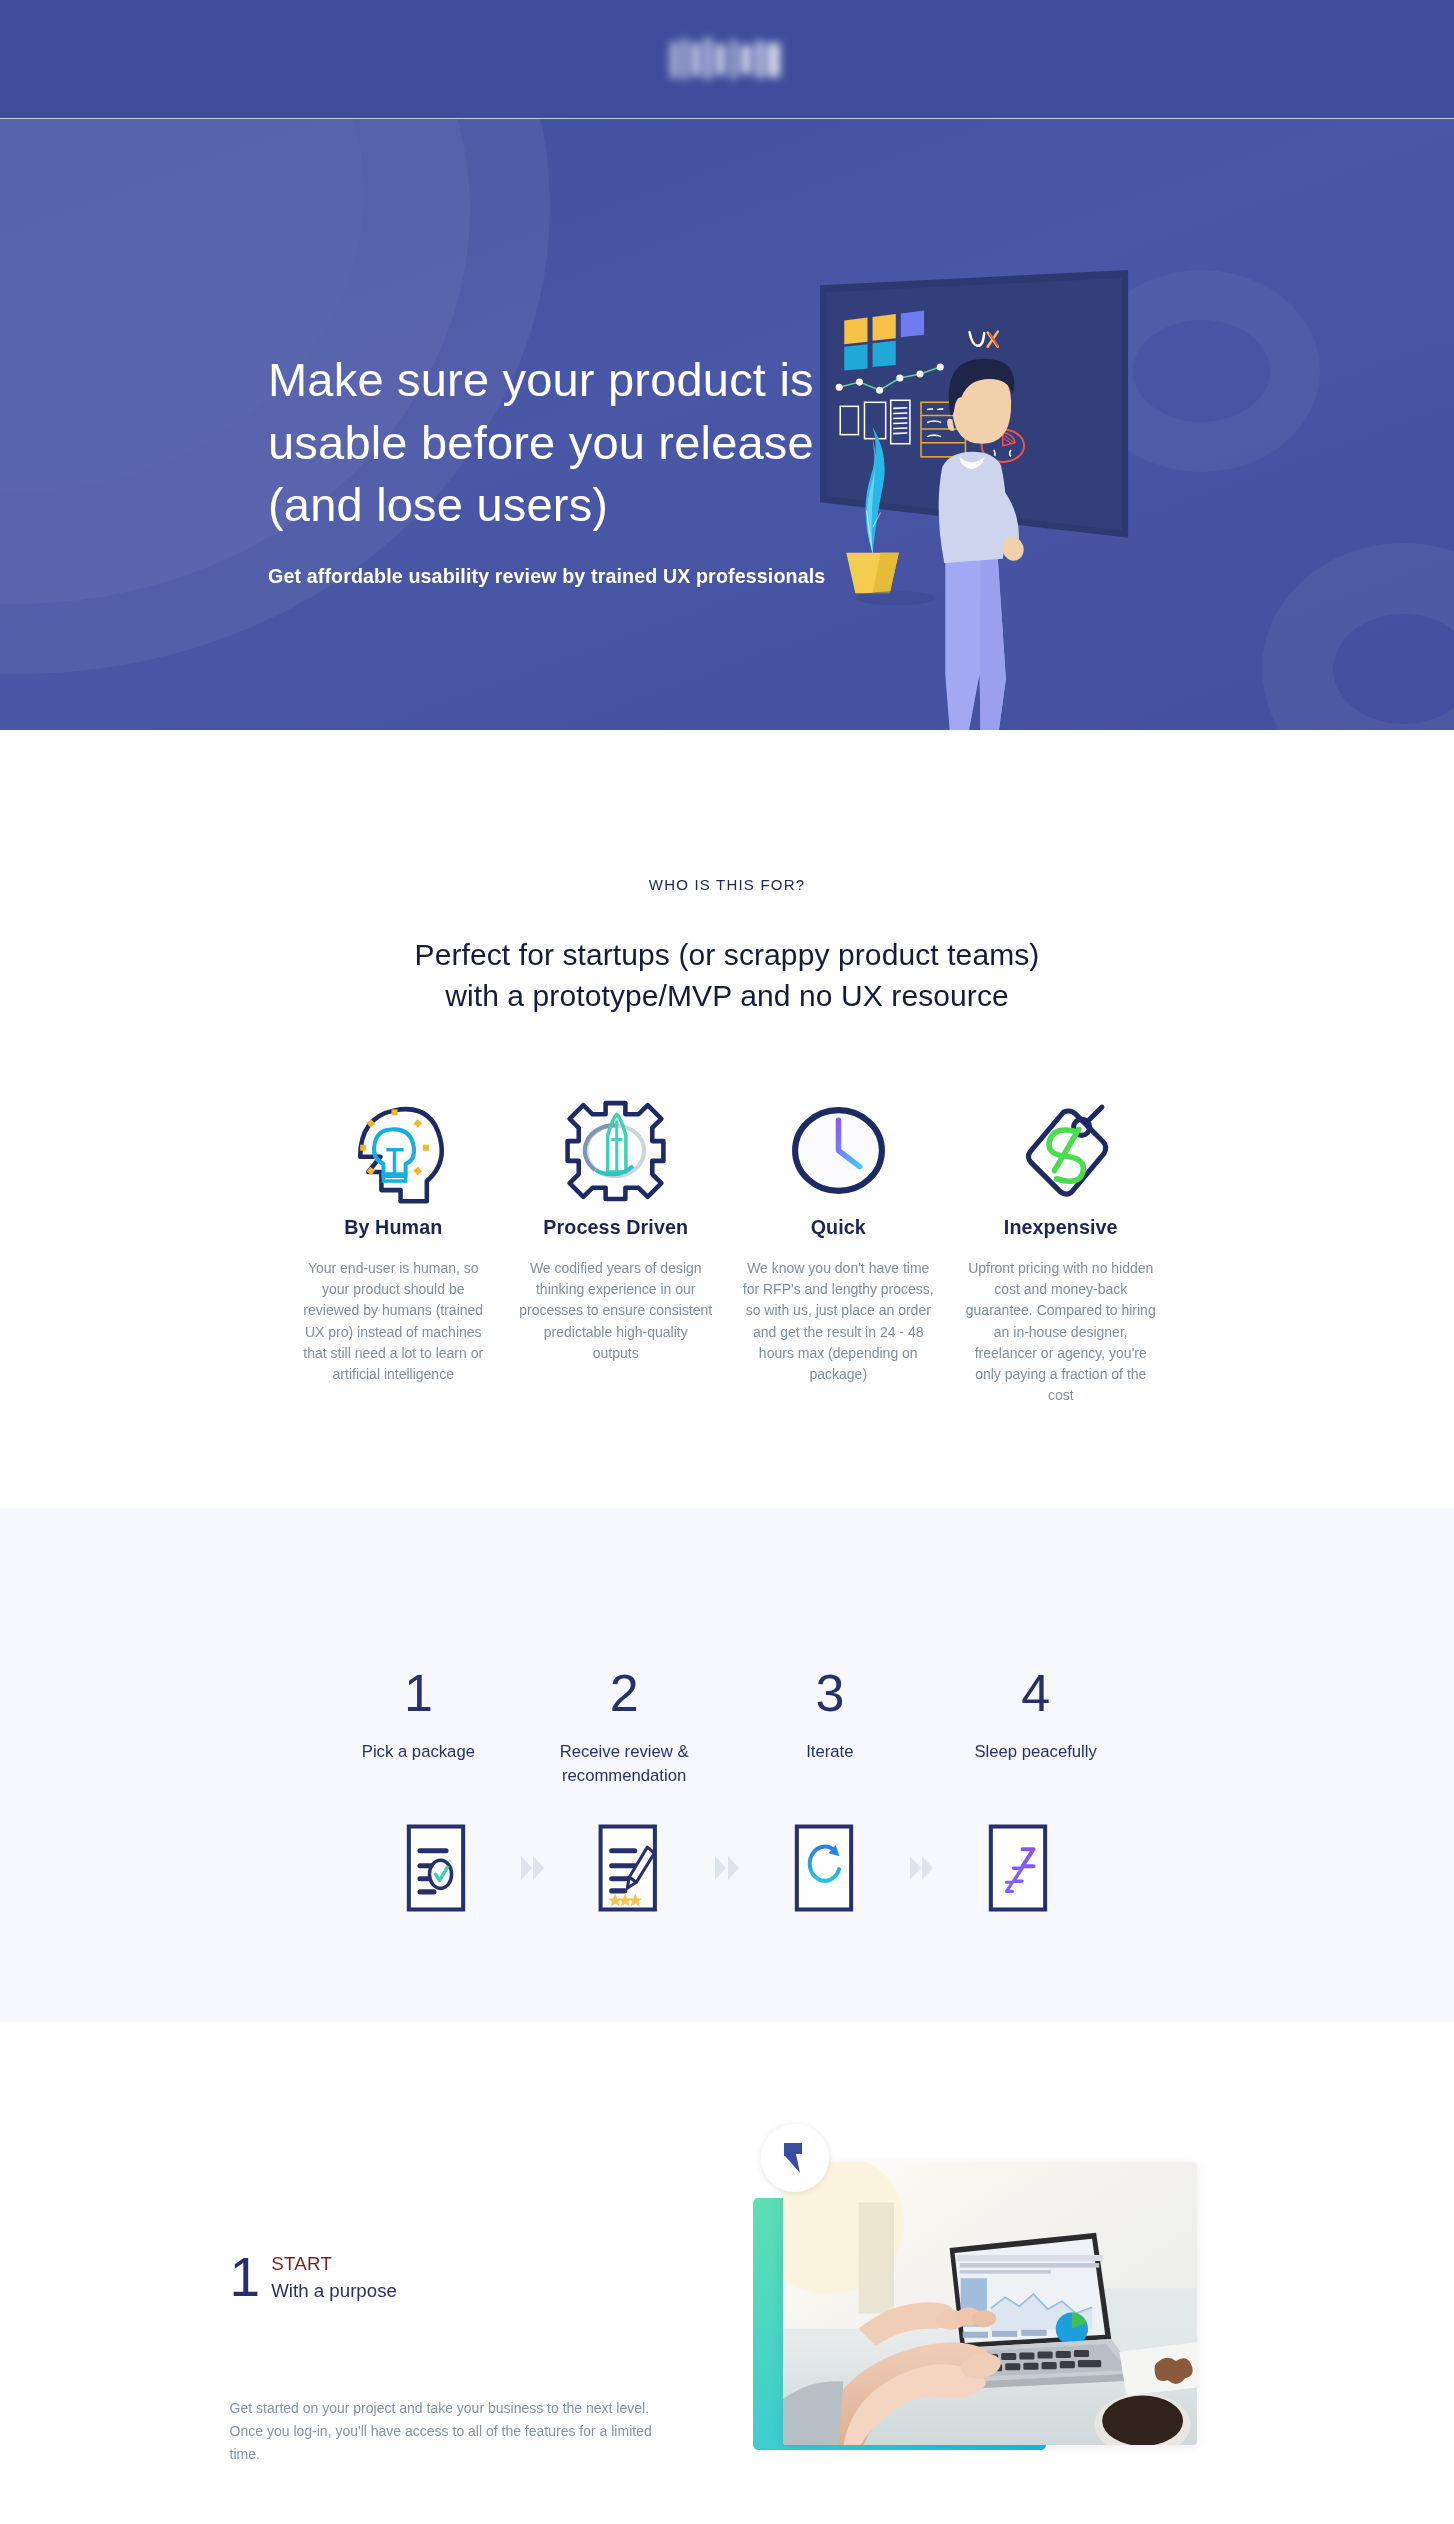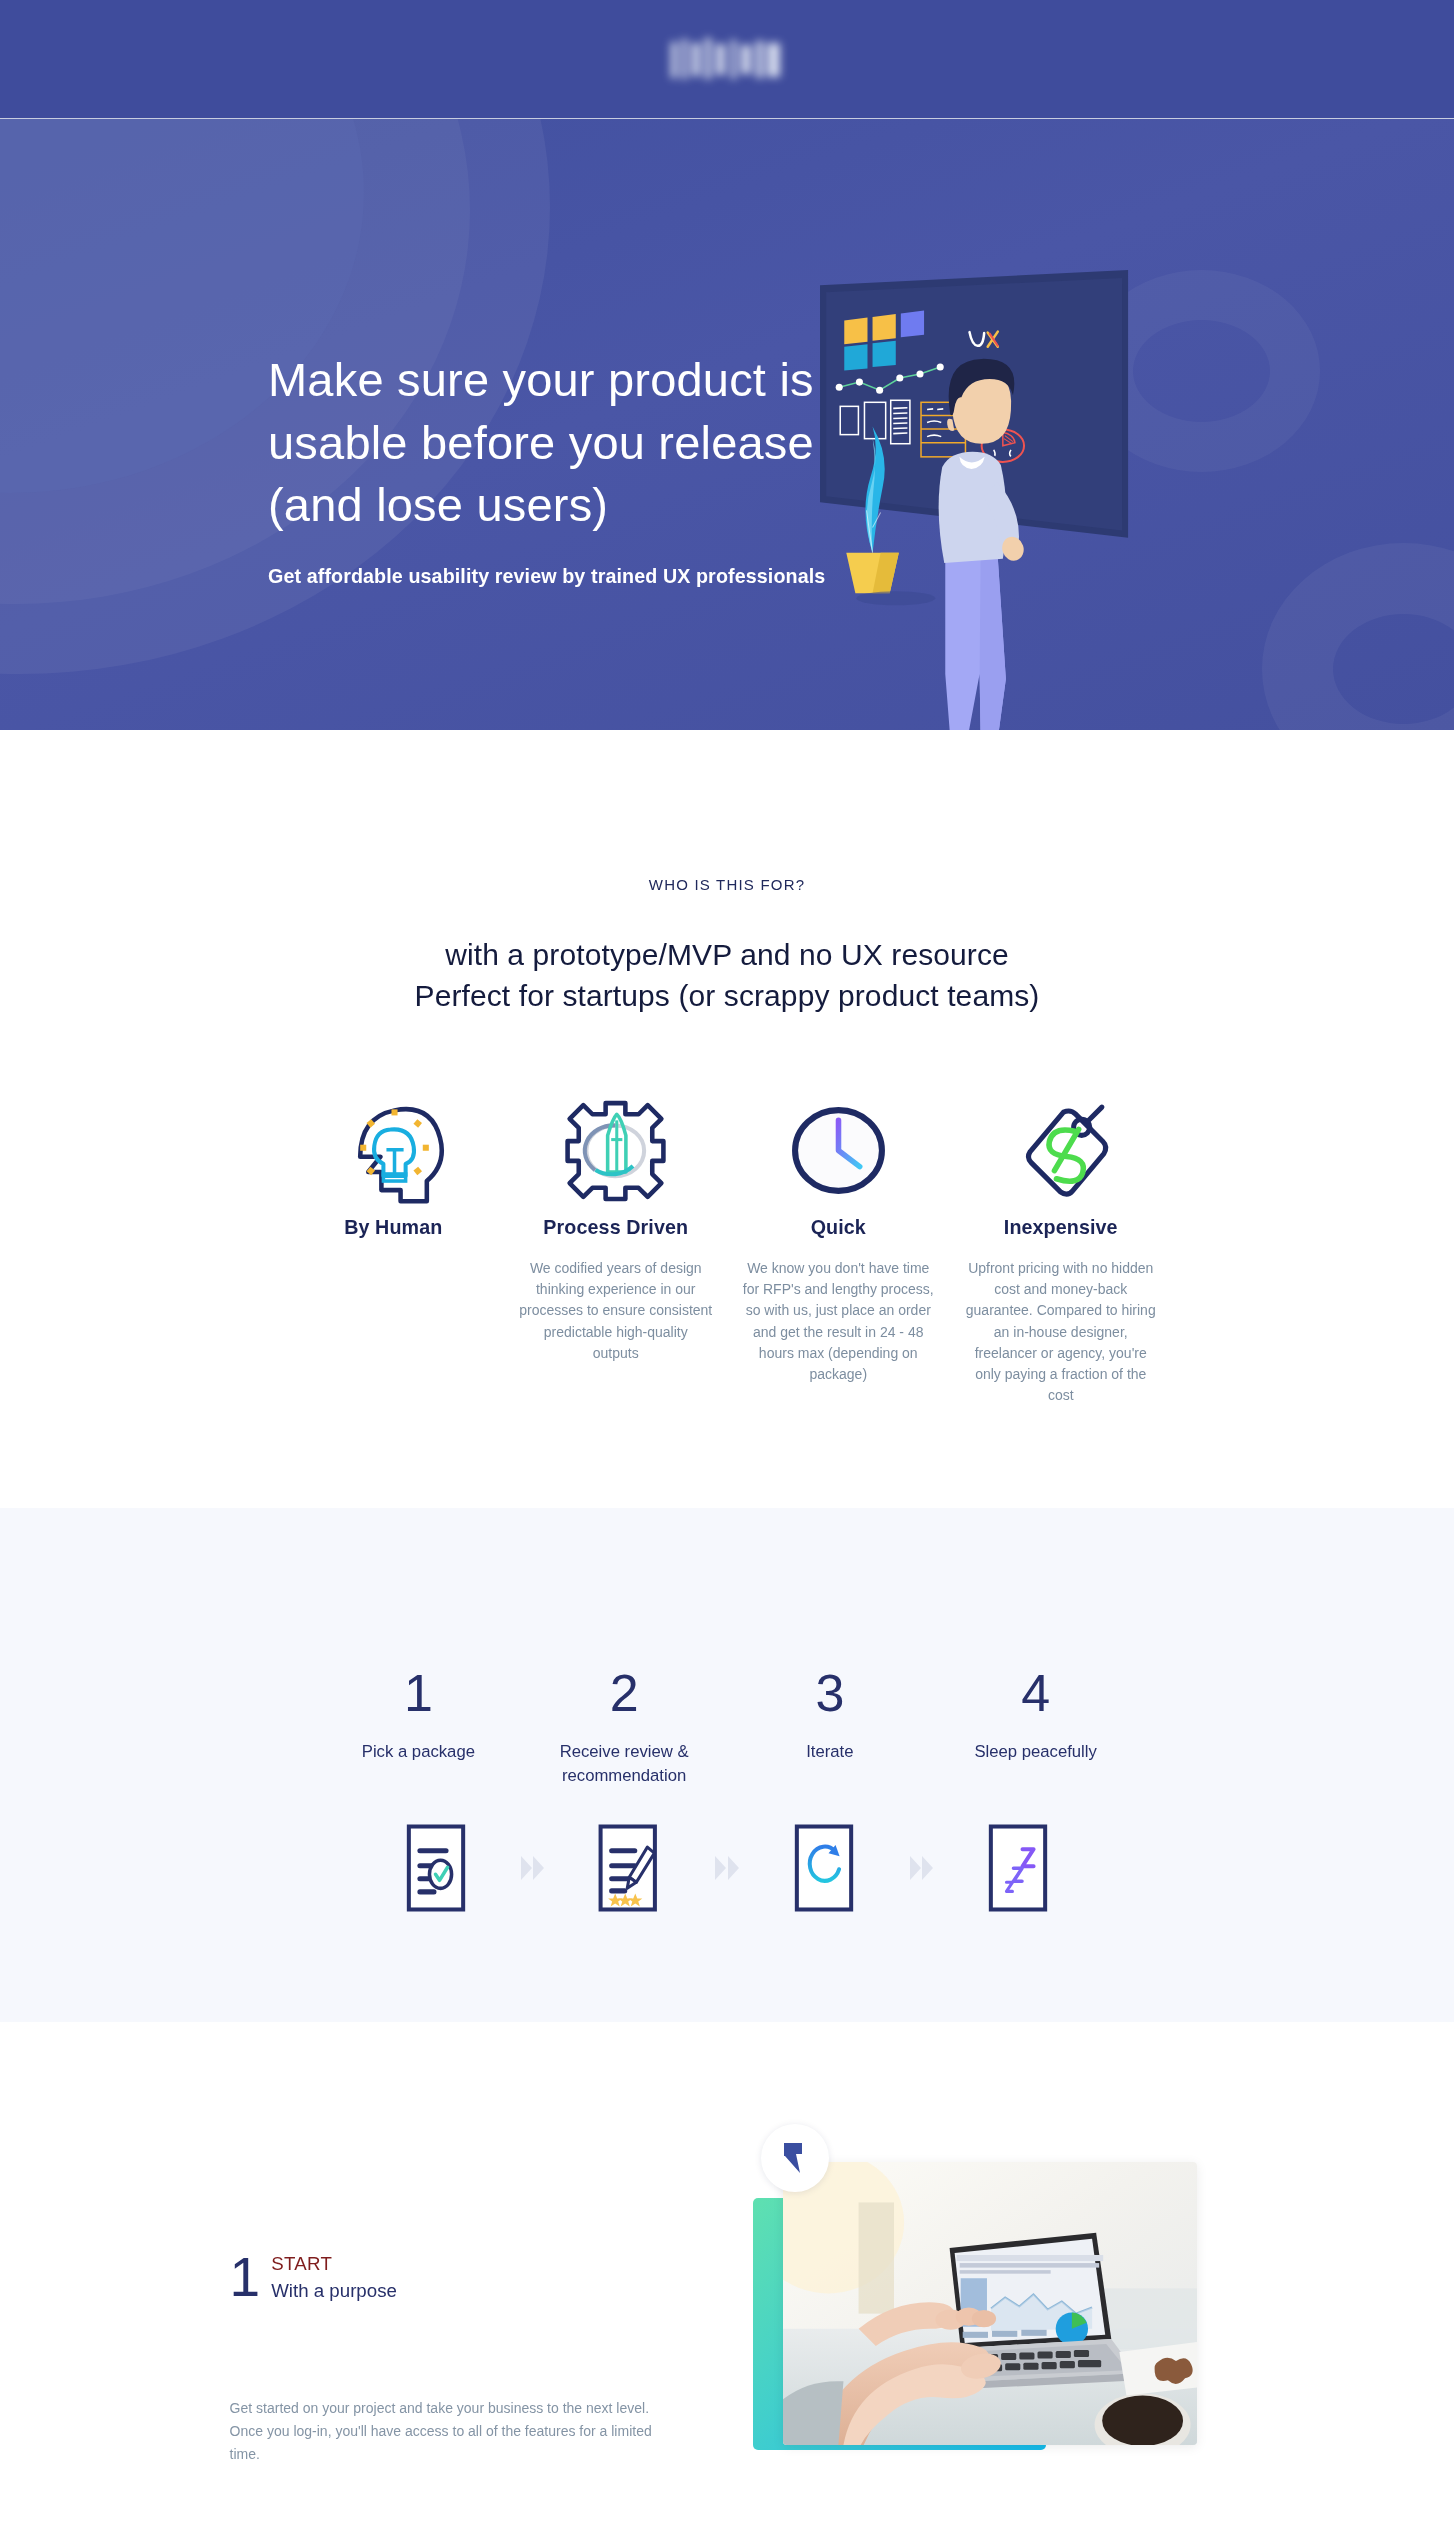--- a/index.html
+++ b/index.html
@@ -348,22 +348,22 @@
           <path d="M262 296 q-12 -6 -10 10 q2 16 14 12 z" fill="#f2d0ac"></path>
         </svg>
       </div>
 
     </div>
   </section>
 
   <section class="who">
     <div class="eyebrow">WHO IS THIS FOR?</div>
     <h2 class="who-head">
+      <div>Perfect for startups (or scrappy product teams)</div>
       <div>with a prototype/MVP and no UX resource</div>
-      <div>Perfect for startups (or scrappy product teams)</div>
     </h2>
 
     <div class="cards">
 
       <div class="card">
         <div class="card-icon">
           <svg width="106" height="109" viewBox="0 0 210 215">
             <path d="M40 120 q0 -78 68 -92 q72 -14 90 54 q14 52 -26 86 l0 40 l-52 0 l0 -22 l-38 0 l0 -36 l-26 0 l24 -30 z" fill="none" stroke="#1e2a63" stroke-width="9" stroke-linejoin="round"></path>
             <path d="M100 66 q40 -4 46 34 q4 26 -16 34 l0 24 l-44 0 l0 -24 q-22 -10 -18 -36 q4 -30 32 -32 z" fill="none" stroke="#19aee0" stroke-width="8" stroke-linejoin="round"></path>
             <line x1="108" y1="106" x2="108" y2="158" stroke="#19aee0" stroke-width="7"></line>
@@ -374,20 +374,21 @@
               <rect x="55" y="48" width="12" height="12" transform="rotate(-40 61 54)"></rect>
               <rect x="148" y="48" width="12" height="12" transform="rotate(40 154 54)"></rect>
               <rect x="40" y="96" width="12" height="12"></rect>
               <rect x="164" y="96" width="12" height="12"></rect>
               <rect x="55" y="142" width="12" height="12" transform="rotate(40 61 148)"></rect>
               <rect x="148" y="142" width="12" height="12" transform="rotate(-40 154 148)"></rect>
             </g>
           </svg>
         </div>
         <div class="card-title">By Human</div>
+        <p class="card-body">Your end-user is human, so your product should be reviewed by humans (trained UX pro) instead of machines that still need a lot to learn or artificial intelligence</p>
       </div>
 
       <div class="card">
         <div class="card-icon">
           <svg width="109" height="109" viewBox="0 0 215 215">
             <path d="M88 14 h39 v22 h26 l18 -18 l27 27 l-18 18 v26 h22 v39 h-22 v26 l18 18 l-27 27 l-18 -18 h-26 v22 h-39 v-22 h-26 l-18 18 l-27 -27 l18 -18 v-26 h-22 v-39 h22 v-26 l-18 -18 l27 -27 l18 18 h26 z" fill="none" stroke="#1e2a63" stroke-width="9" stroke-linejoin="round"></path>
             <ellipse cx="107" cy="108" rx="57" ry="50" fill="none" stroke="#cfd3dc" stroke-width="8"></ellipse>
             <path d="M107 58 a57 50 0 0 0 -40 88" fill="none" stroke="#7f93b5" stroke-width="8"></path>
             <path d="M92 78 q10 -34 18 -42 q9 8 18 42 l0 72 l-36 0 z" fill="none" stroke="#3fd0b5" stroke-width="7" stroke-linejoin="round"></path>
             <line x1="110" y1="48" x2="110" y2="150" stroke="#3fd0b5" stroke-width="6"></line>

